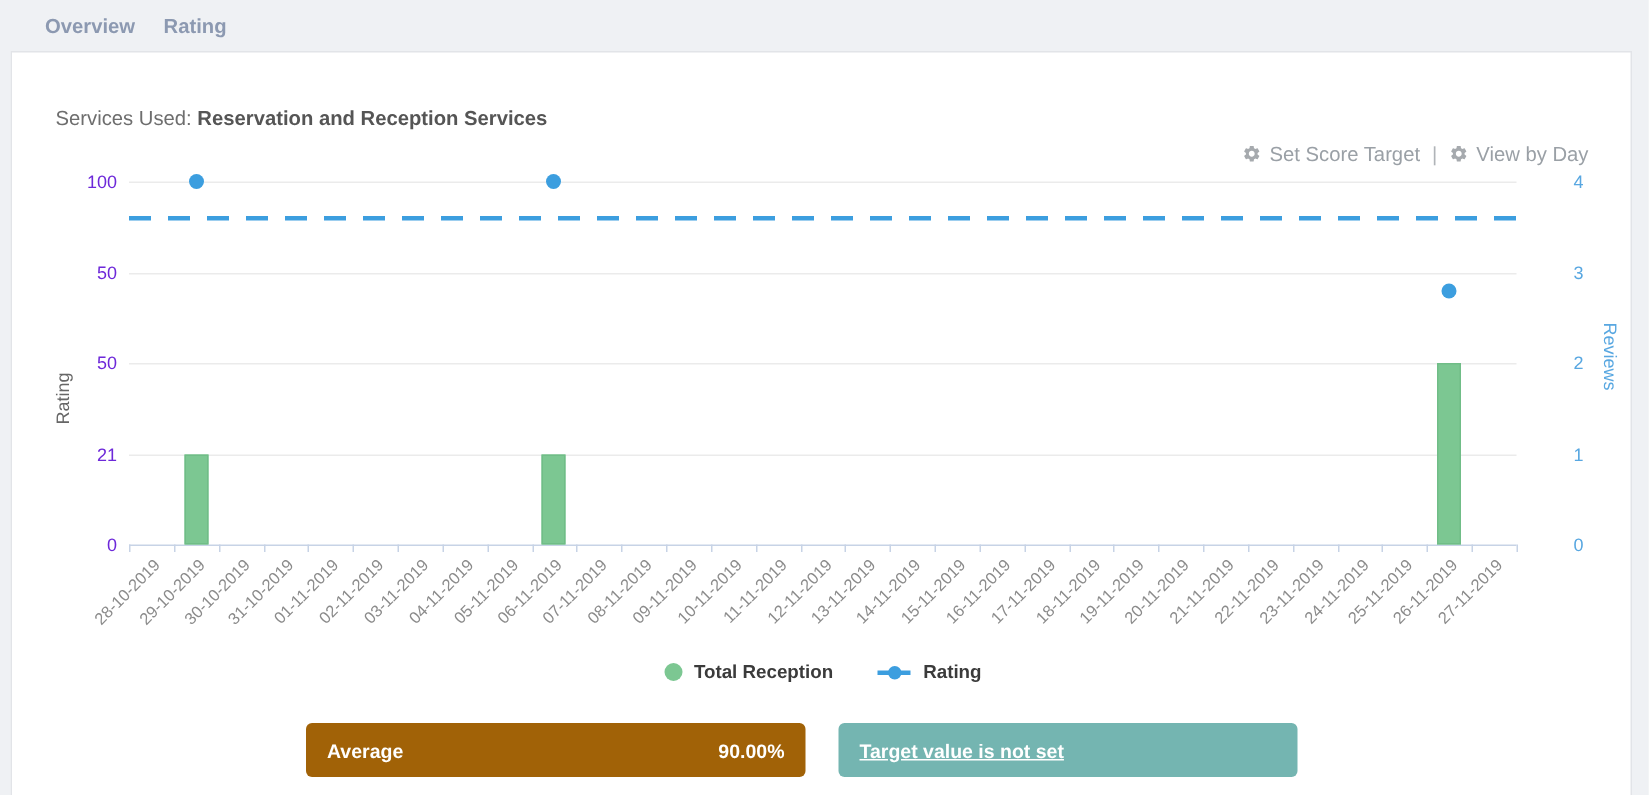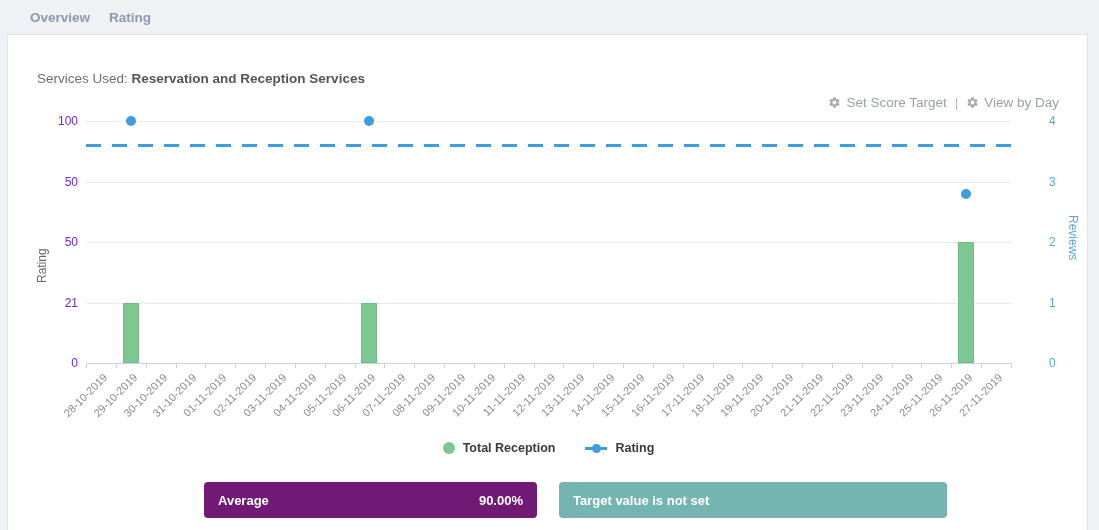--- a/index.html
+++ b/index.html
@@ -56,21 +56,21 @@
   .lg-circle { width:12px; height:12px; border-radius:50%; }
   .lg-linedot { position:relative; width:22px; height:12px; }
   .lg-linedot .line { position:absolute; left:0; top:5px; width:22px; height:3px; }
   .lg-linedot .mdot { position:absolute; left:7px; top:2px; width:9px; height:9px; border-radius:50%; }
 
   
   .sum-box { position:absolute; top:447px; height:36px; border-radius:4px;
     display:flex; align-items:center; justify-content:space-between; padding:0 14px;
     color:#ffffff; font-size:13px; font-weight:700; }
   .avg-box { left:196px; width:333px; }
-  .target-box { left:551px; width:388px; }
+  .target-box { left:551px; width:306px;text-decoration:underline; }
 </style>
 </head>
 <body>
 
 <div class="tabbar">
   <div class="tab tab-overview">Overview</div>
   <div class="tab tab-other">Rating</div>
 </div>
 
 <div class="panel">
@@ -193,21 +193,21 @@
     </div>
     <div class="legend-item">
       <div class="lg-linedot">
         <div class="line" id="lg1a" style="background: rgb(60, 158, 223);"></div>
           <div class="mdot" id="lg1b" style="background: rgb(60, 158, 223);"></div>
       </div>
       <span>Rating</span>
     </div>
   </div>
 
-  <div class="sum-box avg-box" id="avgBox" style="background: #701a75;">
+  <div class="sum-box avg-box" id="avgBox" style="background: #a16207;">
     <span>Average</span>
     <span>90.00%</span>
   </div>
   <div class="sum-box target-box" id="targetBox" style="background: rgb(116, 181, 177);">
     <span>Target value is not set</span>
   </div>
 
 </div>
 
 </body></html>

